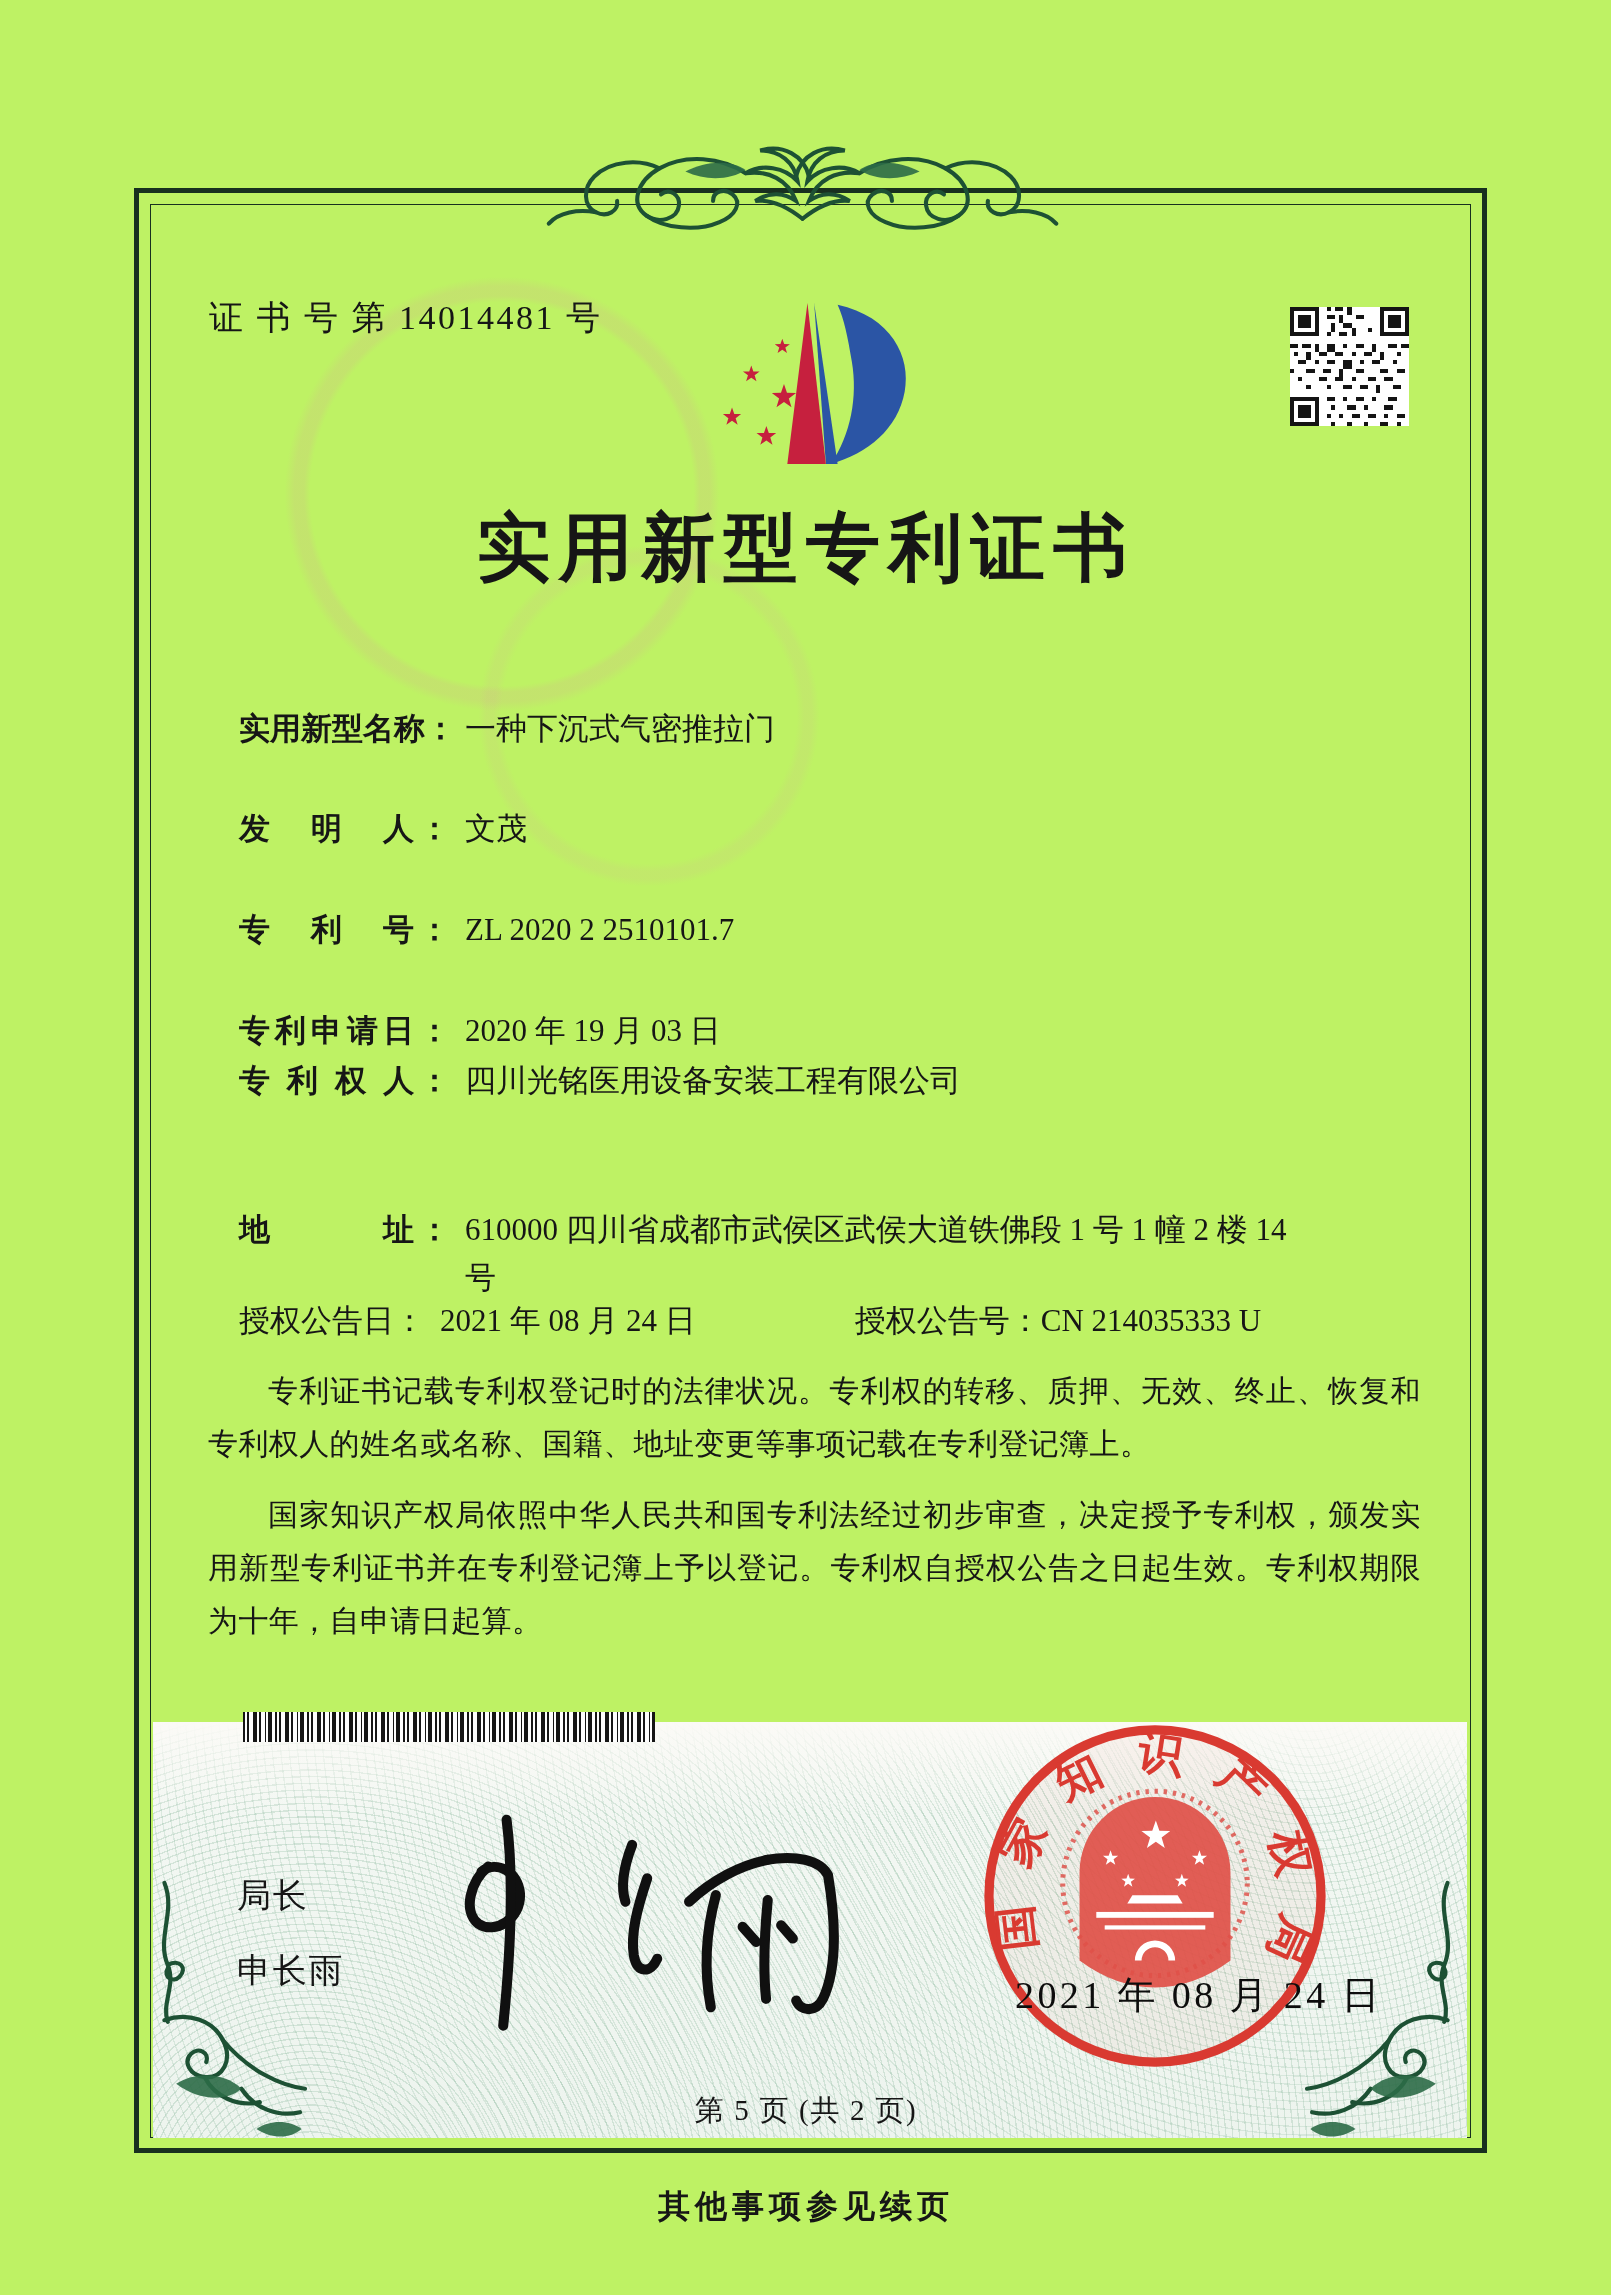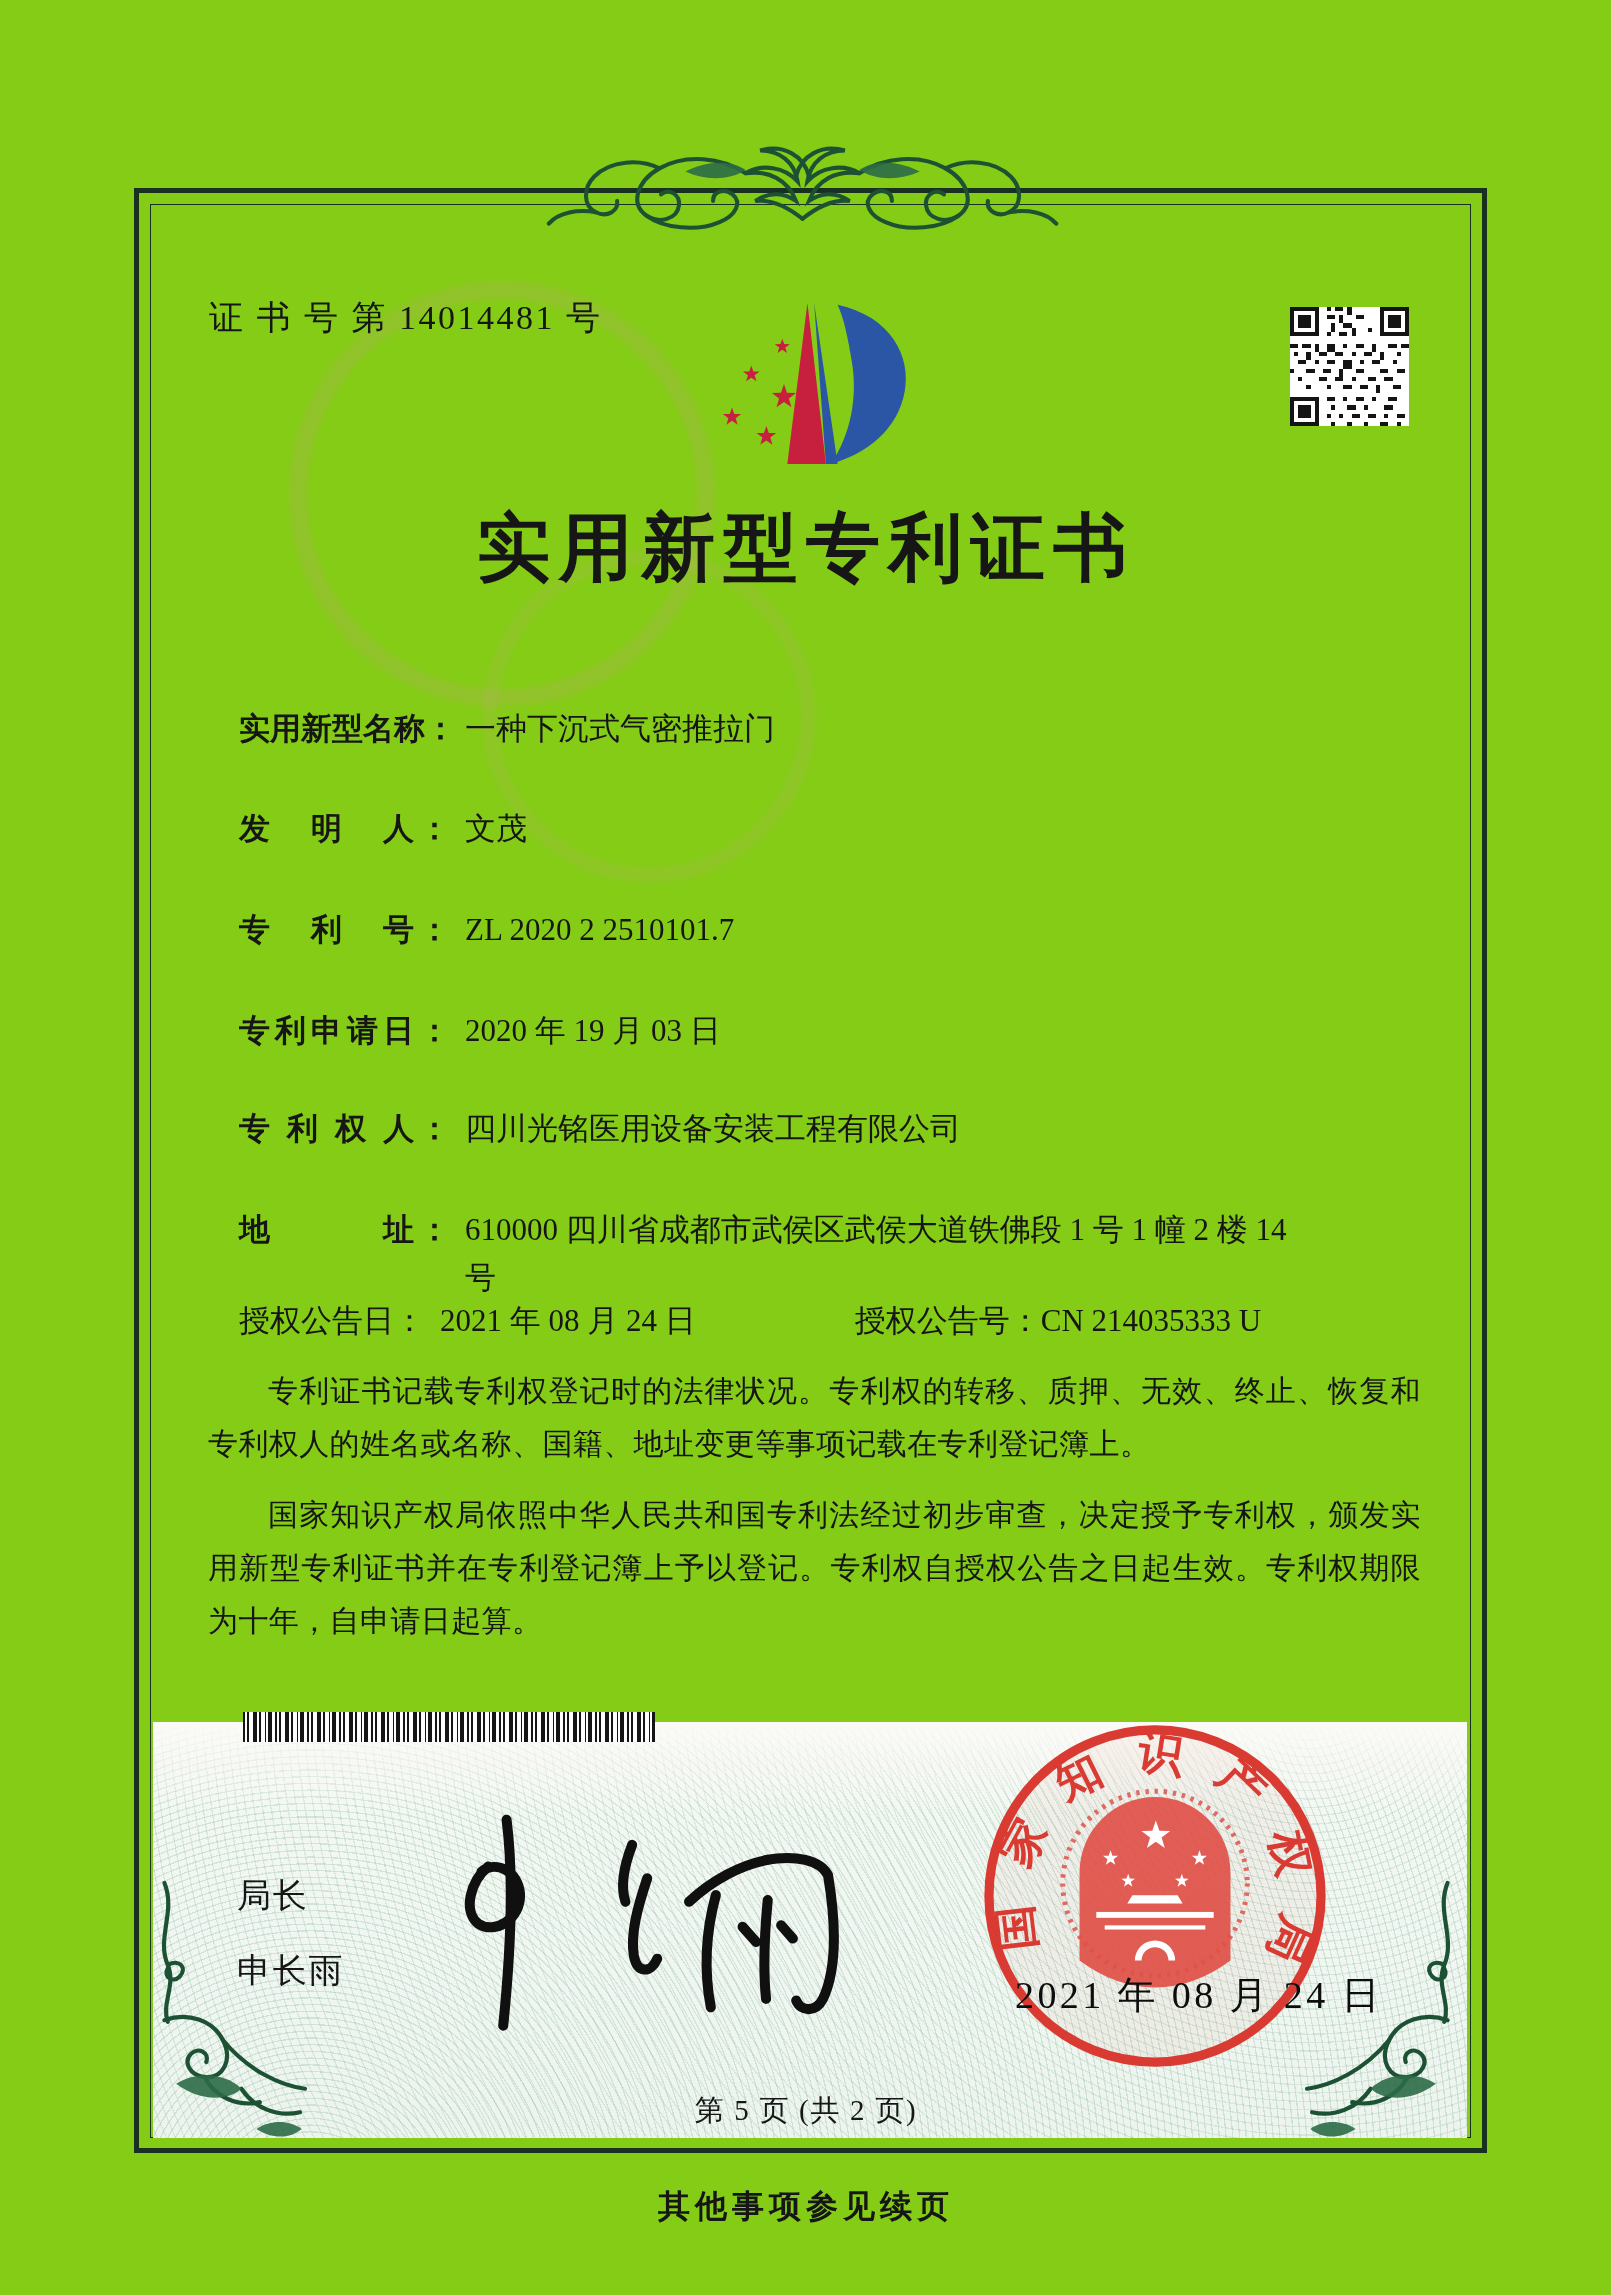--- a/index.html
+++ b/index.html
@@ -2,21 +2,21 @@
 <html style="font-size:13.4px"><head>
 <meta charset="utf-8">
 <style>
   html,body{margin:0;padding:0;}
   body{
     width:1612px;height:2295px;position:relative;overflow:hidden;
     background:#fdfdfb;
     font-family:"Liberation Serif","DejaVu Serif",serif;
     color:#161616;
   }
-  .page{position:absolute;inset:0;background:#84cc16;}
+  .page{position:absolute;inset:0;background:#bef264;}
   
   .frame-outer{position:absolute;left:134px;top:188px;width:1353px;height:1965px;
     border:5.9px solid #18301f;box-sizing:border-box;}
   .frame-inner{position:absolute;left:150px;top:204px;width:1321px;height:1934px;
     border:1.7px solid #18301f;box-sizing:border-box;}
   
   .guilloche{position:absolute;left:153px;top:1722px;width:1314px;height:416px;
     background:
       repeating-radial-gradient(circle at 12% 118%, rgba(140,185,158,.30) 0 1.3px, rgba(0,0,0,0) 1.3px 6.7px),
       repeating-radial-gradient(circle at 88% -18%, rgba(140,185,158,.24) 0 1.3px, rgba(0,0,0,0) 1.3px 8.4px),
@@ -40,21 +40,21 @@
   
   .cert-no{position:absolute;left:209px;top:295px;font-size:34px;letter-spacing:2.5px;}
   .qr{position:absolute;left:1290px;top:307px;width:119px;height:119px;}
   .logo{position:absolute;left:705px;top:298px;width:225px;height:176px;}
   .doc-title{position:absolute;left:0;top:499px;width:100%;text-align:center;
     font-size:74px;font-weight:900;letter-spacing:8.4px;}
   
   .field-row{position:absolute;left:239px;font-size:31px;white-space:nowrap;}
   .field-label{display:inline-block;width:211px;text-align:justify;text-align-last:justify;font-weight:bold;}
   .field-value{margin-left:15px;}
-  .r0{top:708px}.r1{top:808px}.r2{top:909px}.r3{top:1010px}.r4{top:1108px}
+  .r0{top:708px}.r1{top:808px}.r2{top:909px}.r3{top:1010px}.r4{top:1060px}
   .r5{top:1206px;white-space:normal;line-height:48px;}
   .r5 .addr-wrap{display:inline-block;vertical-align:top;max-width:972px;margin-left:15px;}
   .r6{top:1300px}
   .grant-right{margin-left:159px;}
   
   .paras{position:absolute;left:208px;top:1364px;width:1213px;
     font-size:30px;line-height:53px;letter-spacing:0.4px;text-align:justify;}
   .paras p{margin:0;text-indent:2em;}
   .paras p + p{margin-top:18.4px;}
   

